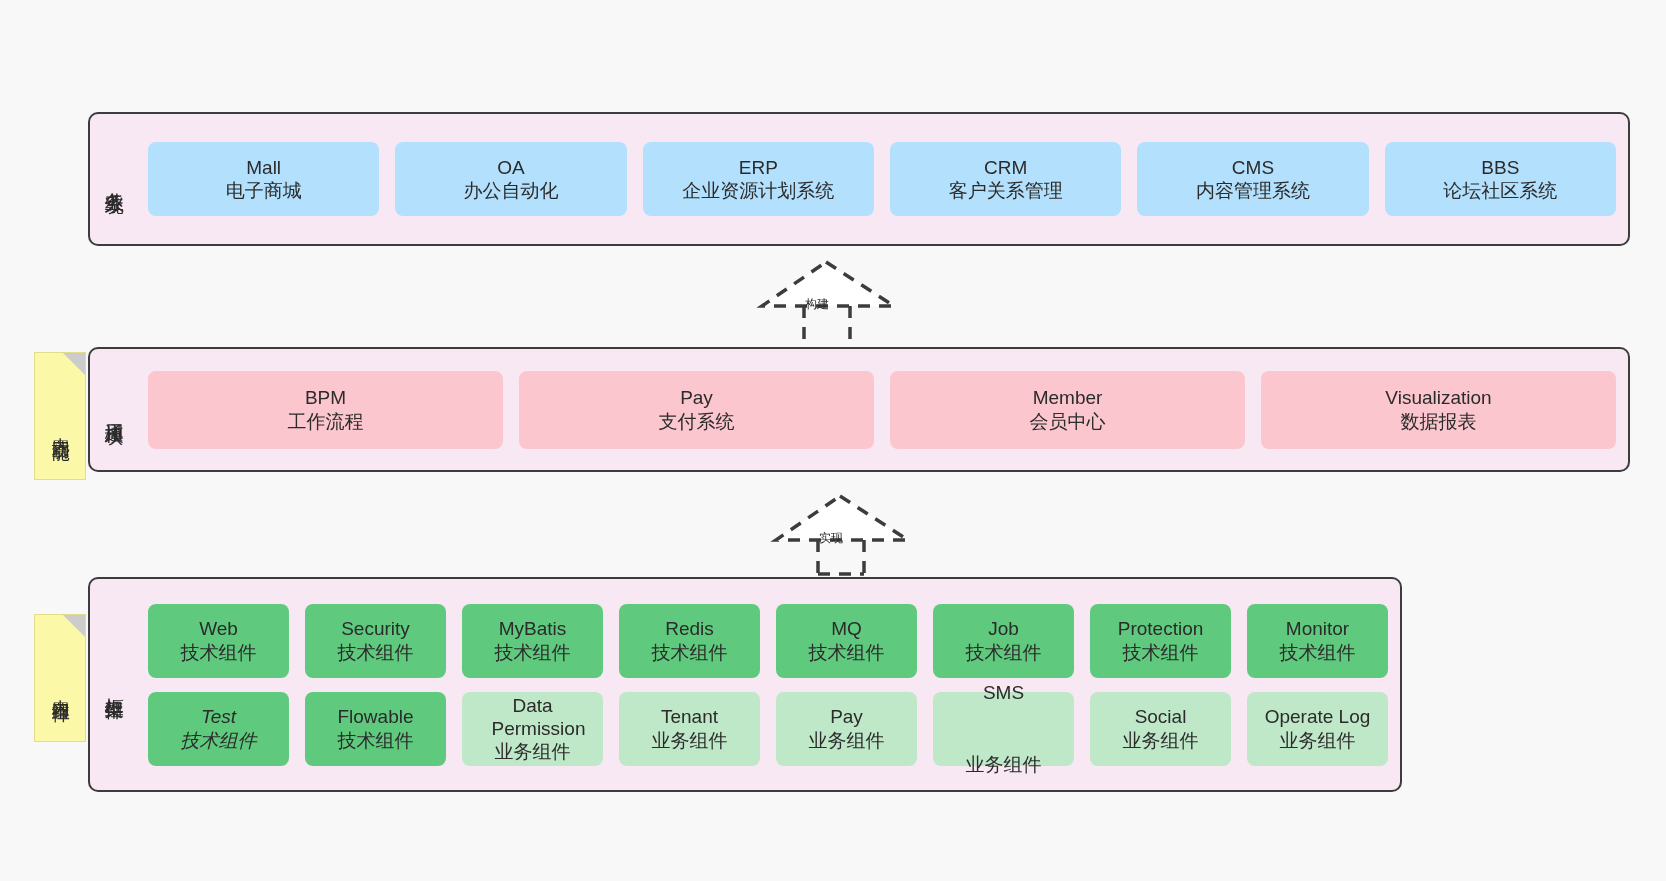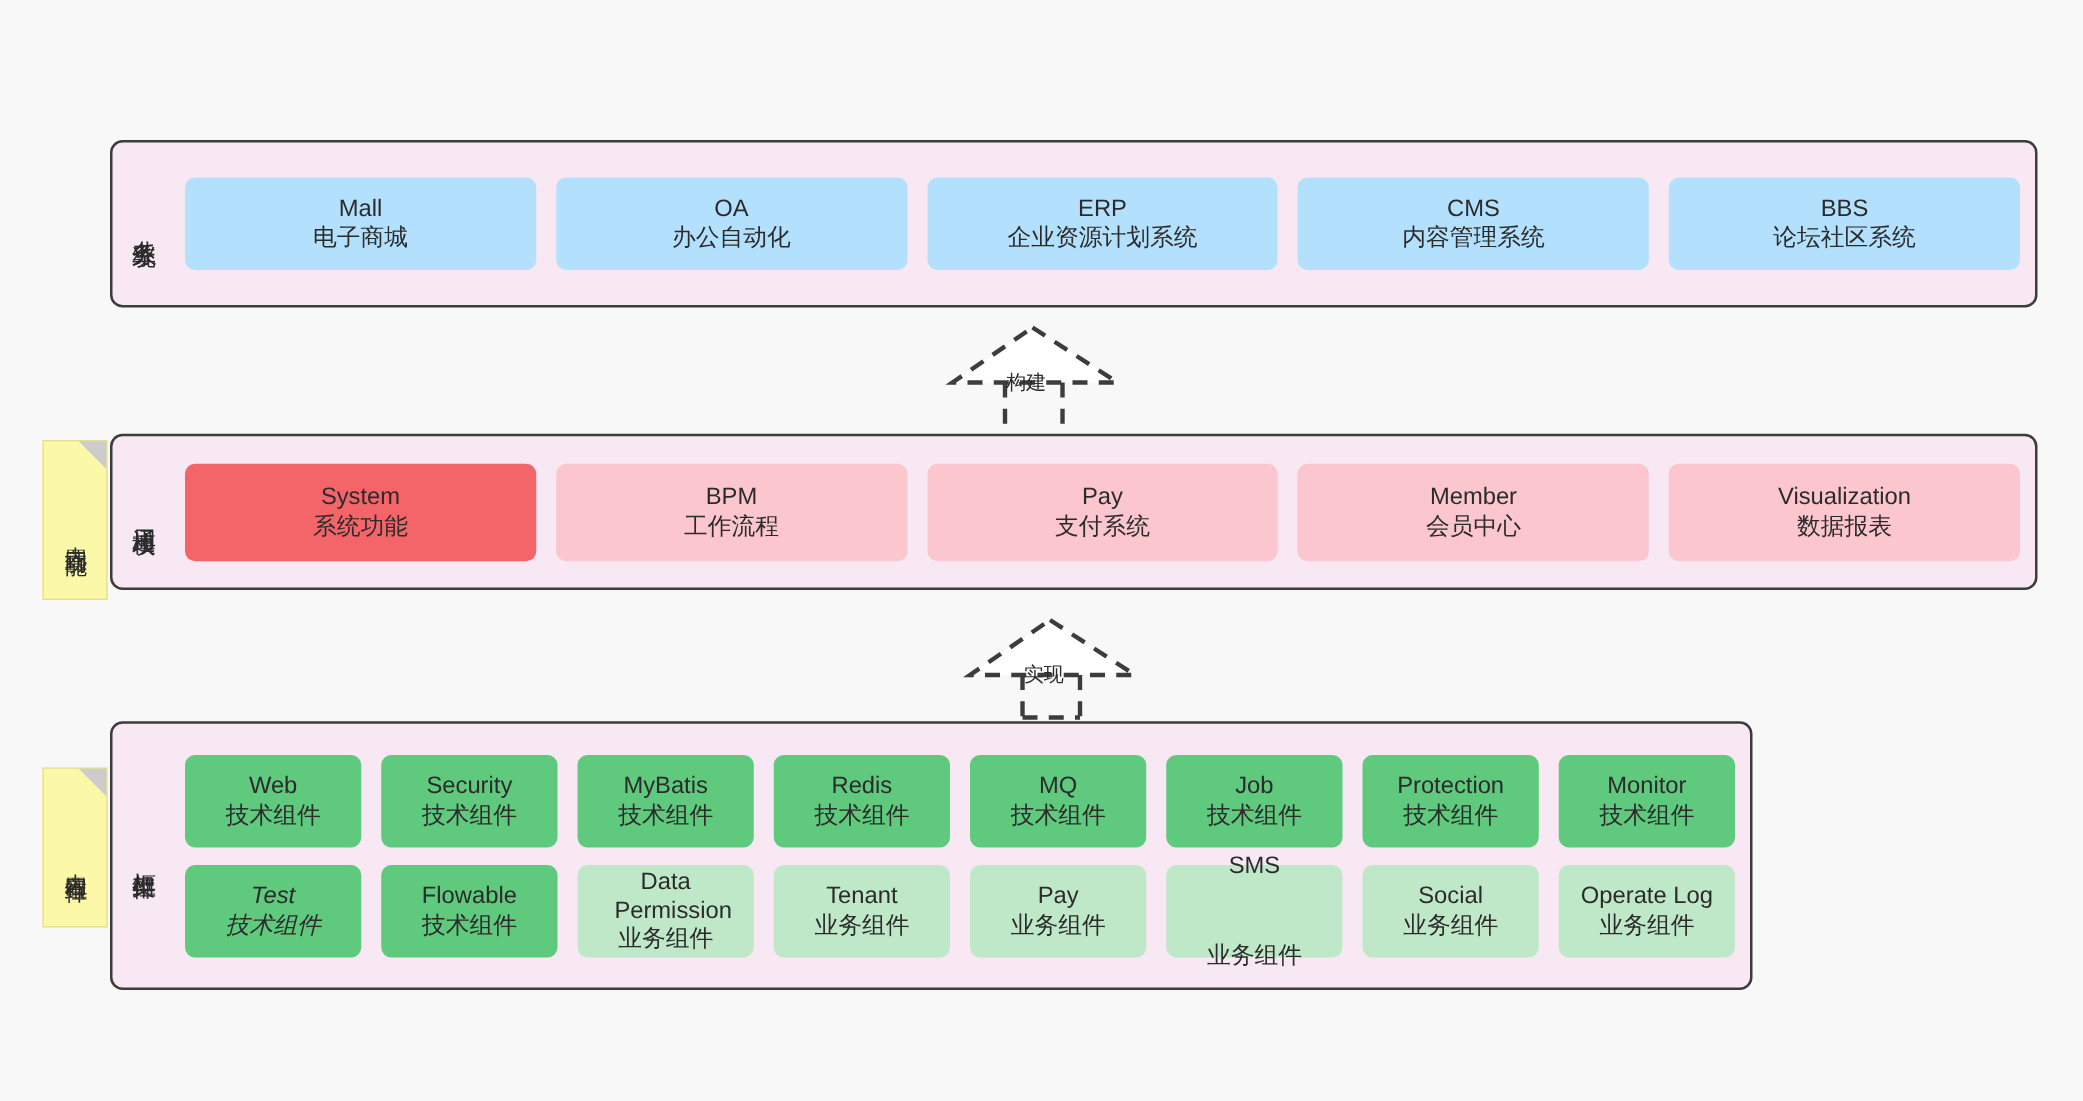--- a/index.html
+++ b/index.html
@@ -91,21 +91,21 @@
     width: 0; height: 0;
     border-left: 22px solid transparent;
     border-top: 22px solid #cccccc;
   }
 
   
   .arrow { position: absolute; }
   .arrow svg { display: block; overflow: visible; }
   .arrow-label {
     position: absolute;
-    font-size: 16px;
+    font-size: 12px;
     color: #2b2b2b;
     background: transparent;
     white-space: nowrap;
   }
 </style>
 </head>
 <body>
 
 <div class="canvas">
 
@@ -119,20 +119,24 @@
         </div>
         <div class="cell fill-blue" style="height:74px;">
           <span class="en">OA</span>
           <span class="cn">办公自动化</span>
         </div>
         <div class="cell fill-blue" style="height:74px;">
           <span class="en">ERP</span>
           <span class="cn">企业资源计划系统</span>
         </div>
         <div class="cell fill-blue" style="height:74px;">
+          <span class="en">CRM</span>
+          <span class="cn">客户关系管理</span>
+        </div>
+        <div class="cell fill-blue" style="height:74px;">
           <span class="en">CMS</span>
           <span class="cn">内容管理系统</span>
         </div>
         <div class="cell fill-blue" style="height:74px;">
           <span class="en">BBS</span>
           <span class="cn">论坛社区系统</span>
         </div>
       </div>
     </div>
   </div>
@@ -149,24 +153,20 @@
 
   <div class="note" style="left:34px; top:352px; width:52px; height:128px;">
     <span class="fold"></span>
     <span>内置功能</span>
   </div>
 
   <div class="layer" id="layer2" style="left:88px; top:347px; width:1542px; height:125px;">
     <div class="layer-title">通用模块</div>
     <div class="layer-body">
       <div class="row">
-        <div class="cell fill-red" style="height:78px;">
-          <span class="en">System</span>
-          <span class="cn">系统功能</span>
-        </div>
         <div class="cell fill-pink" style="height:78px;">
           <span class="en">BPM</span>
           <span class="cn">工作流程</span>
         </div>
         <div class="cell fill-pink" style="height:78px;">
           <span class="en">Pay</span>
           <span class="cn">支付系统</span>
         </div>
         <div class="cell fill-pink" style="height:78px;">
           <span class="en">Member</span>

